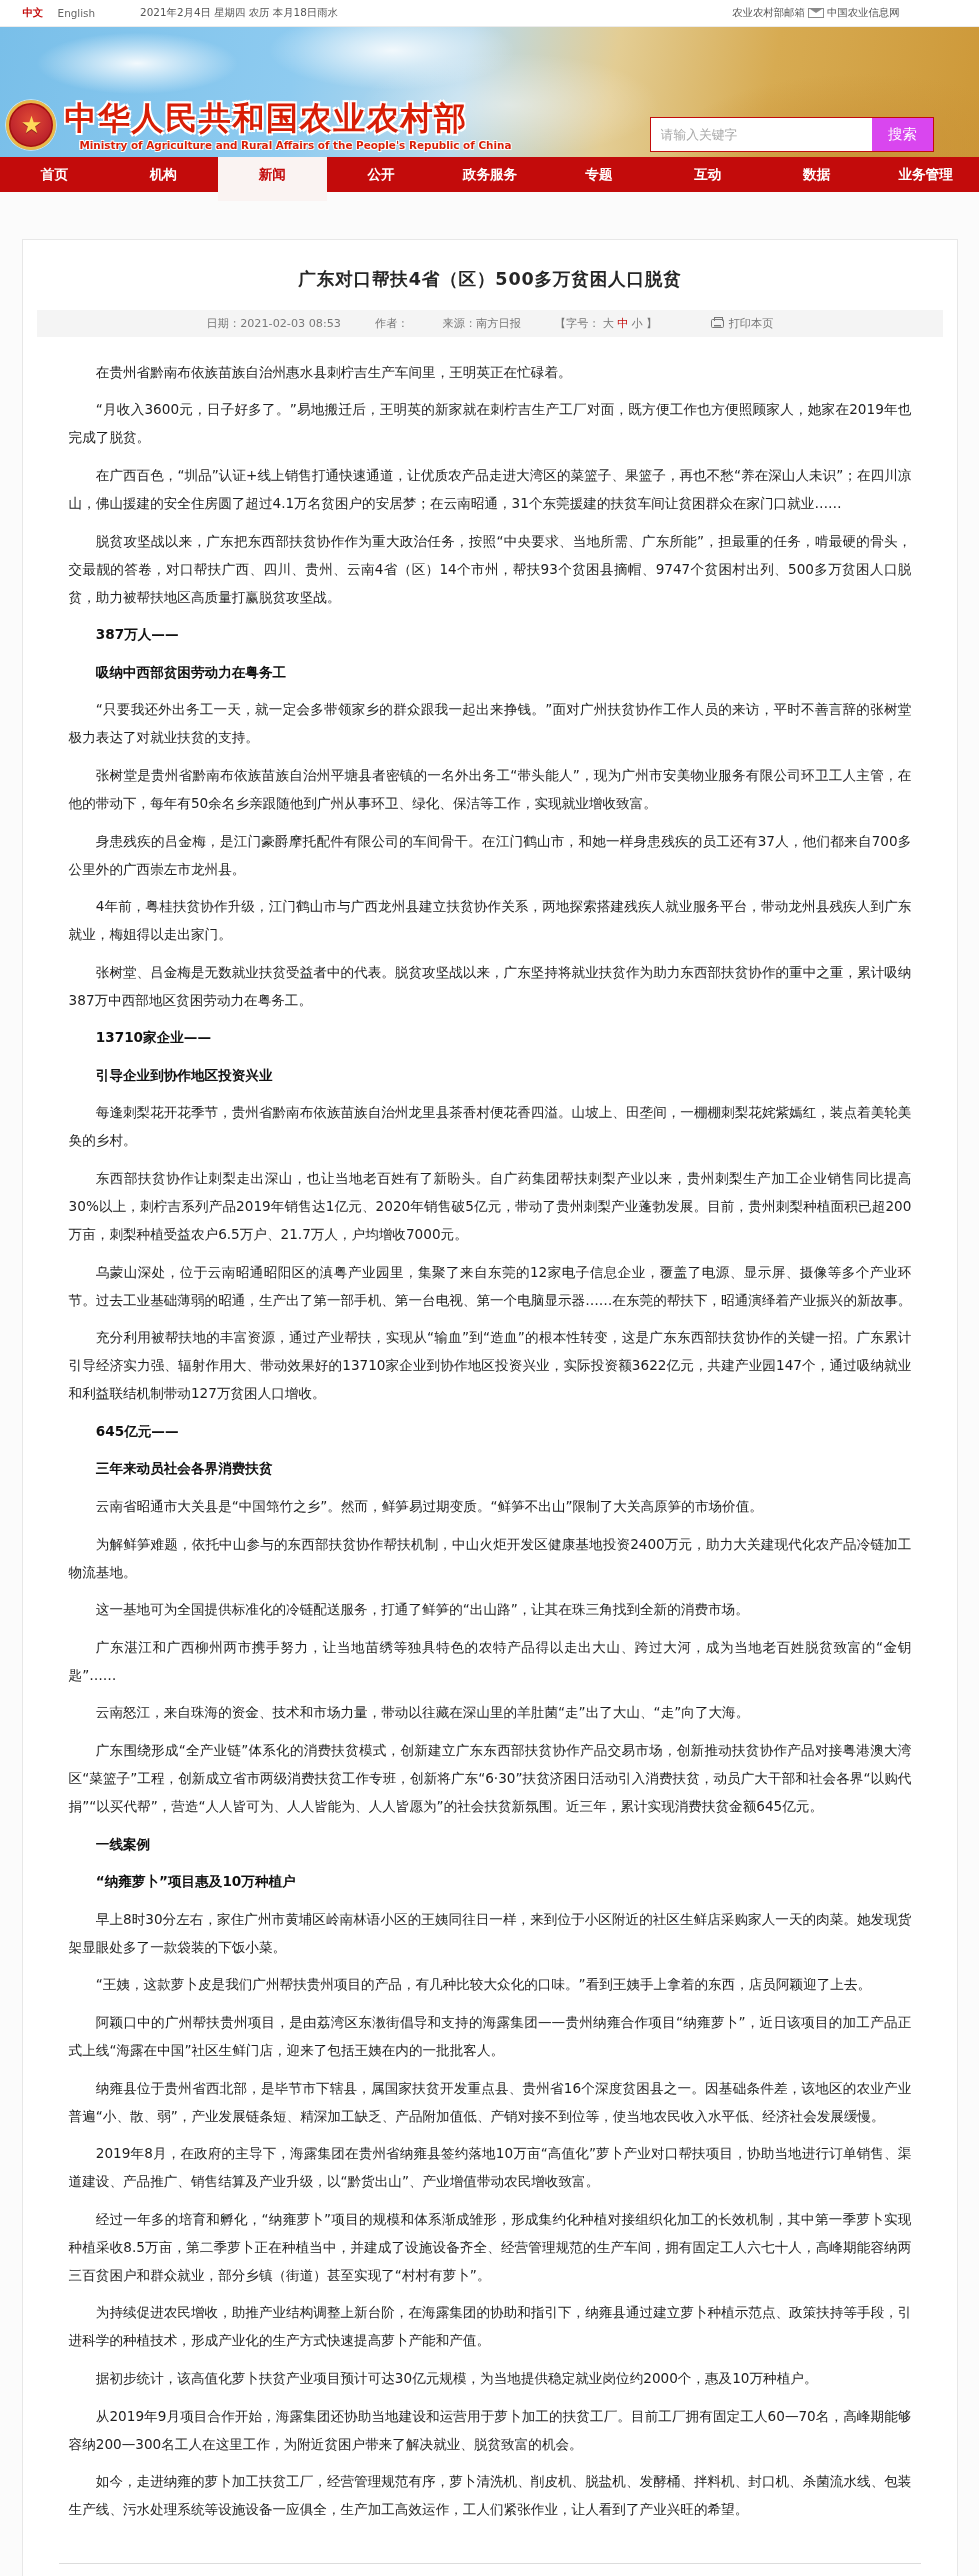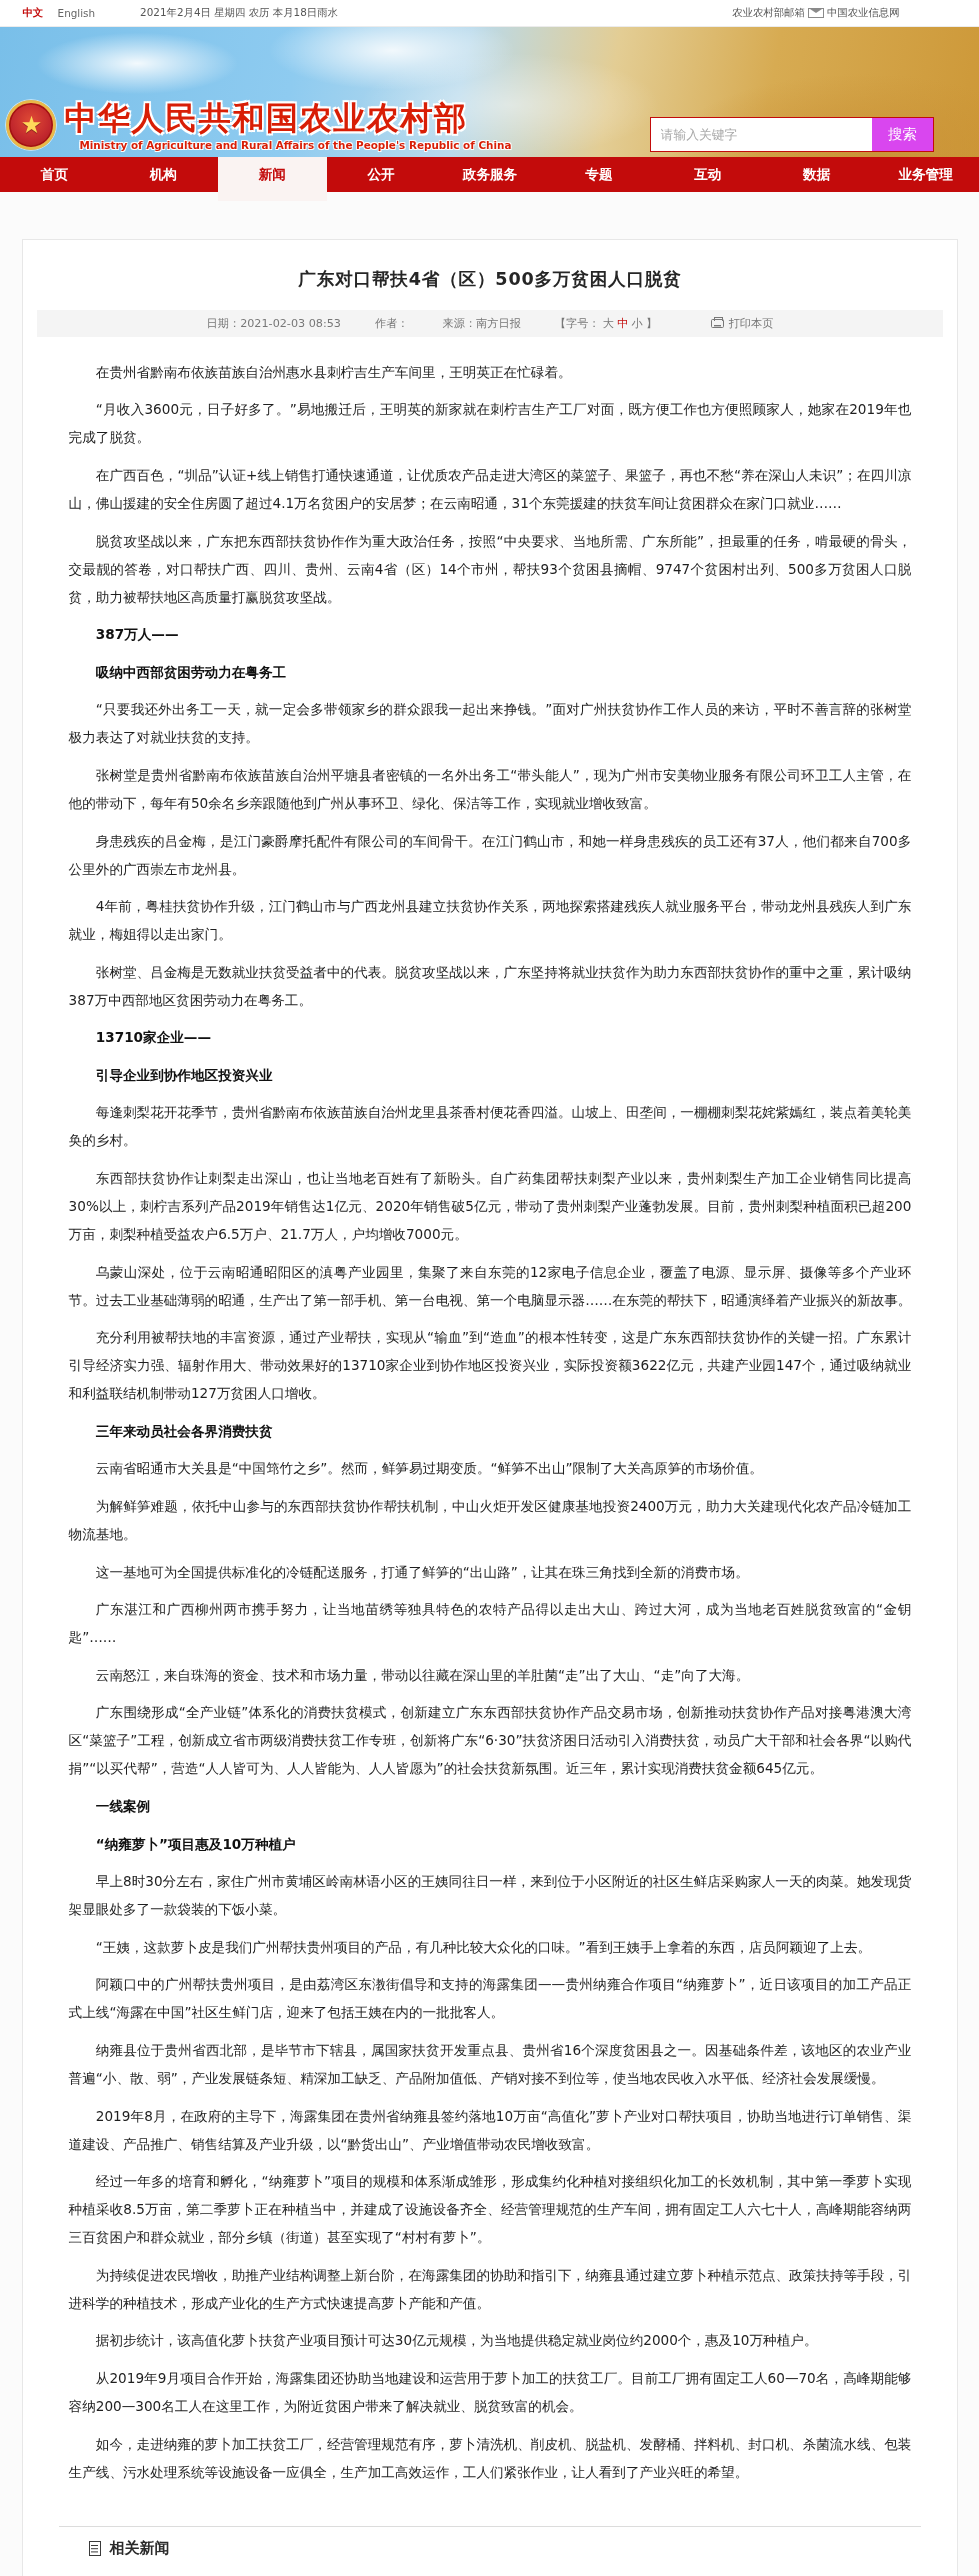--- a/index.html
+++ b/index.html
@@ -152,20 +152,21 @@
       <p class="art-p">张树堂是贵州省黔南布依族苗族自治州平塘县者密镇的一名外出务工“带头能人”，现为广州市安美物业服务有限公司环卫工人主管，在他的带动下，每年有50余名乡亲跟随他到广州从事环卫、绿化、保洁等工作，实现就业增收致富。</p>
       <p class="art-p">身患残疾的吕金梅，是江门豪爵摩托配件有限公司的车间骨干。在江门鹤山市，和她一样身患残疾的员工还有37人，他们都来自700多公里外的广西崇左市龙州县。</p>
       <p class="art-p">4年前，粤桂扶贫协作升级，江门鹤山市与广西龙州县建立扶贫协作关系，两地探索搭建残疾人就业服务平台，带动龙州县残疾人到广东就业，梅姐得以走出家门。</p>
       <p class="art-p">张树堂、吕金梅是无数就业扶贫受益者中的代表。脱贫攻坚战以来，广东坚持将就业扶贫作为助力东西部扶贫协作的重中之重，累计吸纳387万中西部地区贫困劳动力在粤务工。</p>
       <p class="art-h">13710家企业——</p>
       <p class="art-h">引导企业到协作地区投资兴业</p>
       <p class="art-p">每逢刺梨花开花季节，贵州省黔南布依族苗族自治州龙里县茶香村便花香四溢。山坡上、田垄间，一棚棚刺梨花姹紫嫣红，装点着美轮美奂的乡村。</p>
       <p class="art-p">东西部扶贫协作让刺梨走出深山，也让当地老百姓有了新盼头。自广药集团帮扶刺梨产业以来，贵州刺梨生产加工企业销售同比提高30%以上，刺柠吉系列产品2019年销售达1亿元、2020年销售破5亿元，带动了贵州刺梨产业蓬勃发展。目前，贵州刺梨种植面积已超200万亩，刺梨种植受益农户6.5万户、21.7万人，户均增收7000元。</p>
       <p class="art-p">乌蒙山深处，位于云南昭通昭阳区的滇粤产业园里，集聚了来自东莞的12家电子信息企业，覆盖了电源、显示屏、摄像等多个产业环节。过去工业基础薄弱的昭通，生产出了第一部手机、第一台电视、第一个电脑显示器……在东莞的帮扶下，昭通演绎着产业振兴的新故事。</p>
       <p class="art-p">充分利用被帮扶地的丰富资源，通过产业帮扶，实现从“输血”到“造血”的根本性转变，这是广东东西部扶贫协作的关键一招。广东累计引导经济实力强、辐射作用大、带动效果好的13710家企业到协作地区投资兴业，实际投资额3622亿元，共建产业园147个，通过吸纳就业和利益联结机制带动127万贫困人口增收。</p>
+      <p class="art-h">645亿元——</p>
       <p class="art-h">三年来动员社会各界消费扶贫</p>
       <p class="art-p">云南省昭通市大关县是“中国筇竹之乡”。然而，鲜笋易过期变质。“鲜笋不出山”限制了大关高原笋的市场价值。</p>
       <p class="art-p">为解鲜笋难题，依托中山参与的东西部扶贫协作帮扶机制，中山火炬开发区健康基地投资2400万元，助力大关建现代化农产品冷链加工物流基地。</p>
       <p class="art-p">这一基地可为全国提供标准化的冷链配送服务，打通了鲜笋的“出山路”，让其在珠三角找到全新的消费市场。</p>
       <p class="art-p">广东湛江和广西柳州两市携手努力，让当地苗绣等独具特色的农特产品得以走出大山、跨过大河，成为当地老百姓脱贫致富的“金钥匙”……</p>
       <p class="art-p">云南怒江，来自珠海的资金、技术和市场力量，带动以往藏在深山里的羊肚菌“走”出了大山、“走”向了大海。</p>
       <p class="art-p">广东围绕形成“全产业链”体系化的消费扶贫模式，创新建立广东东西部扶贫协作产品交易市场，创新推动扶贫协作产品对接粤港澳大湾区“菜篮子”工程，创新成立省市两级消费扶贫工作专班，创新将广东“6·30”扶贫济困日活动引入消费扶贫，动员广大干部和社会各界“以购代捐”“以买代帮”，营造“人人皆可为、人人皆能为、人人皆愿为”的社会扶贫新氛围。近三年，累计实现消费扶贫金额645亿元。</p>
       <p class="art-h">一线案例</p>
       <p class="art-h">“纳雍萝卜”项目惠及10万种植户</p>
       <p class="art-p">早上8时30分左右，家住广州市黄埔区岭南林语小区的王姨同往日一样，来到位于小区附近的社区生鲜店采购家人一天的肉菜。她发现货架显眼处多了一款袋装的下饭小菜。</p>

